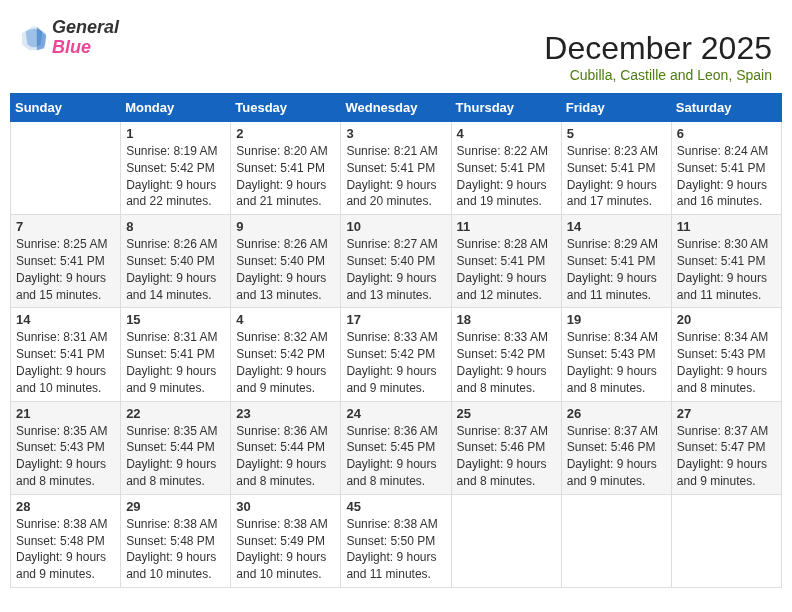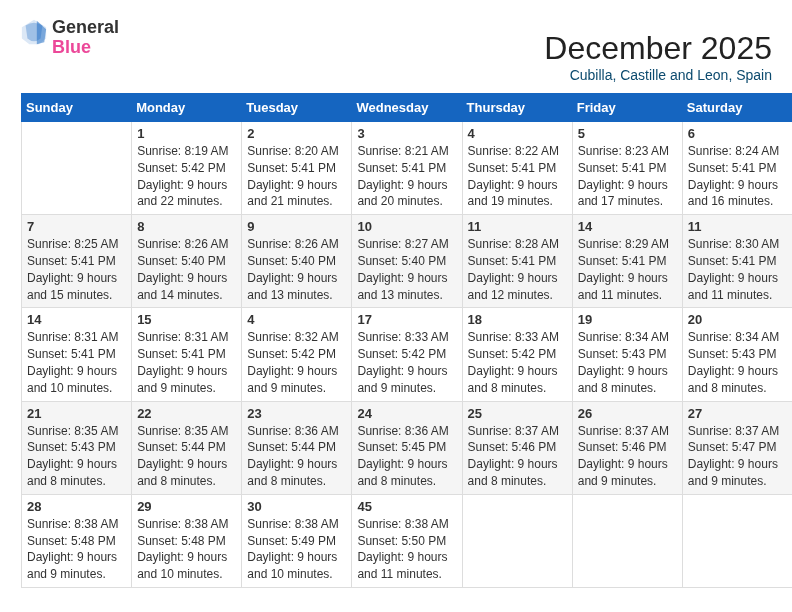--- a/index.html
+++ b/index.html
@@ -12,21 +12,22 @@
     }
     .header {
       display: flex;
       justify-content: space-between;
       align-items: flex-start;
       margin-bottom: 6px;
       padding: 8px 10px 4px 10px;
     }
     .logo {
       display: flex;
-      align-items: flex-start;
+      align-items: center;
+      font-style: italic;
     }
     .logo-text {
       display: flex;
       flex-direction: column;
       font-size: 18px;
       font-weight: bold;
       line-height: 1.1;
     }
     .logo-general { color: #333; }
     .logo-blue { color: #ec4899; }
@@ -39,27 +40,26 @@
       text-align: right;
       margin-top: 12px;
     }
     .month-title {
       font-size: 32px;
       font-weight: normal;
       color: #222;
     }
     .subtitle {
       font-size: 14px;
-      color: #0c4a6e;
+      color: #4d7c0f;
     }
     .calendar {
       width: 100%;
       border-collapse: collapse;
       border: 1px solid #ccc;
-      margin-left: 11px;
     }
     .calendar th {
       background: #1565C0;
       color: #fff;
       font-size: 13px;
       font-weight: bold;
       padding: 6px 4px;
       text-align: left;
       border: 1px solid #1565C0;
     }

